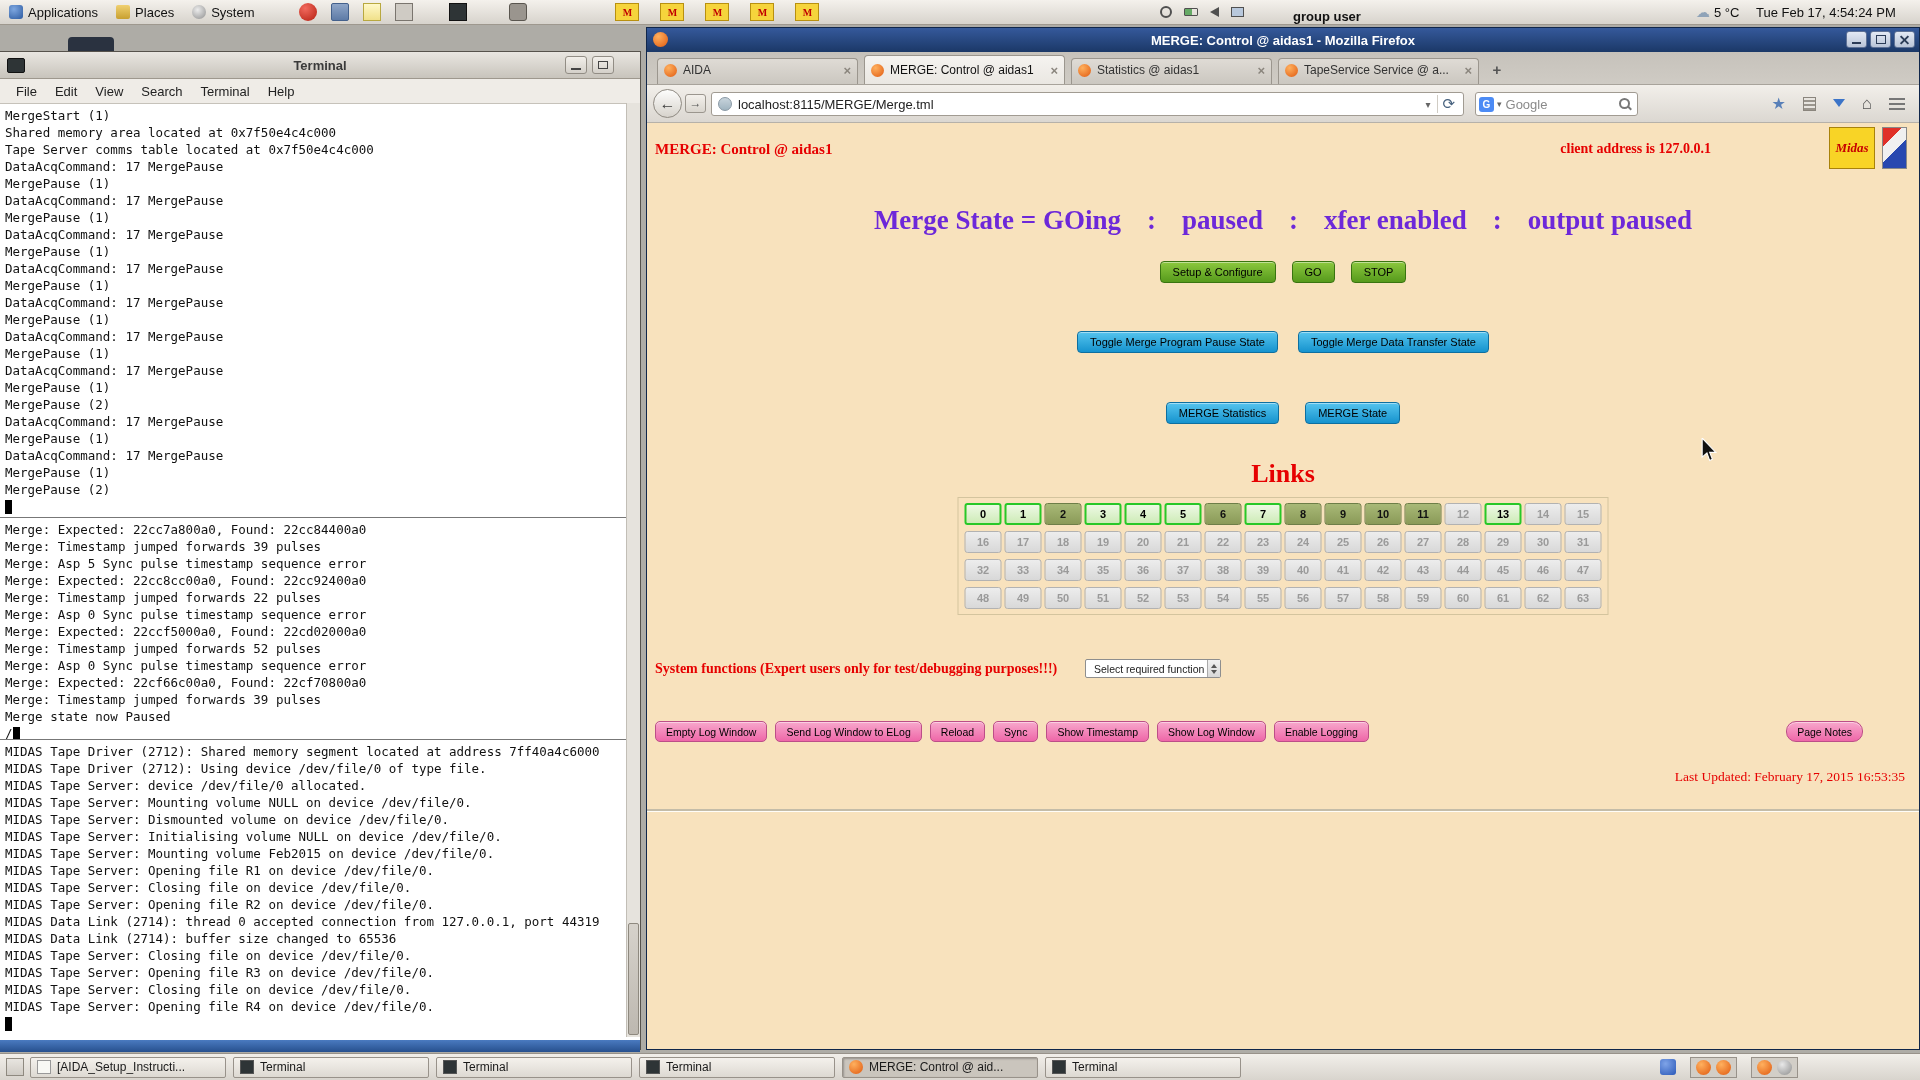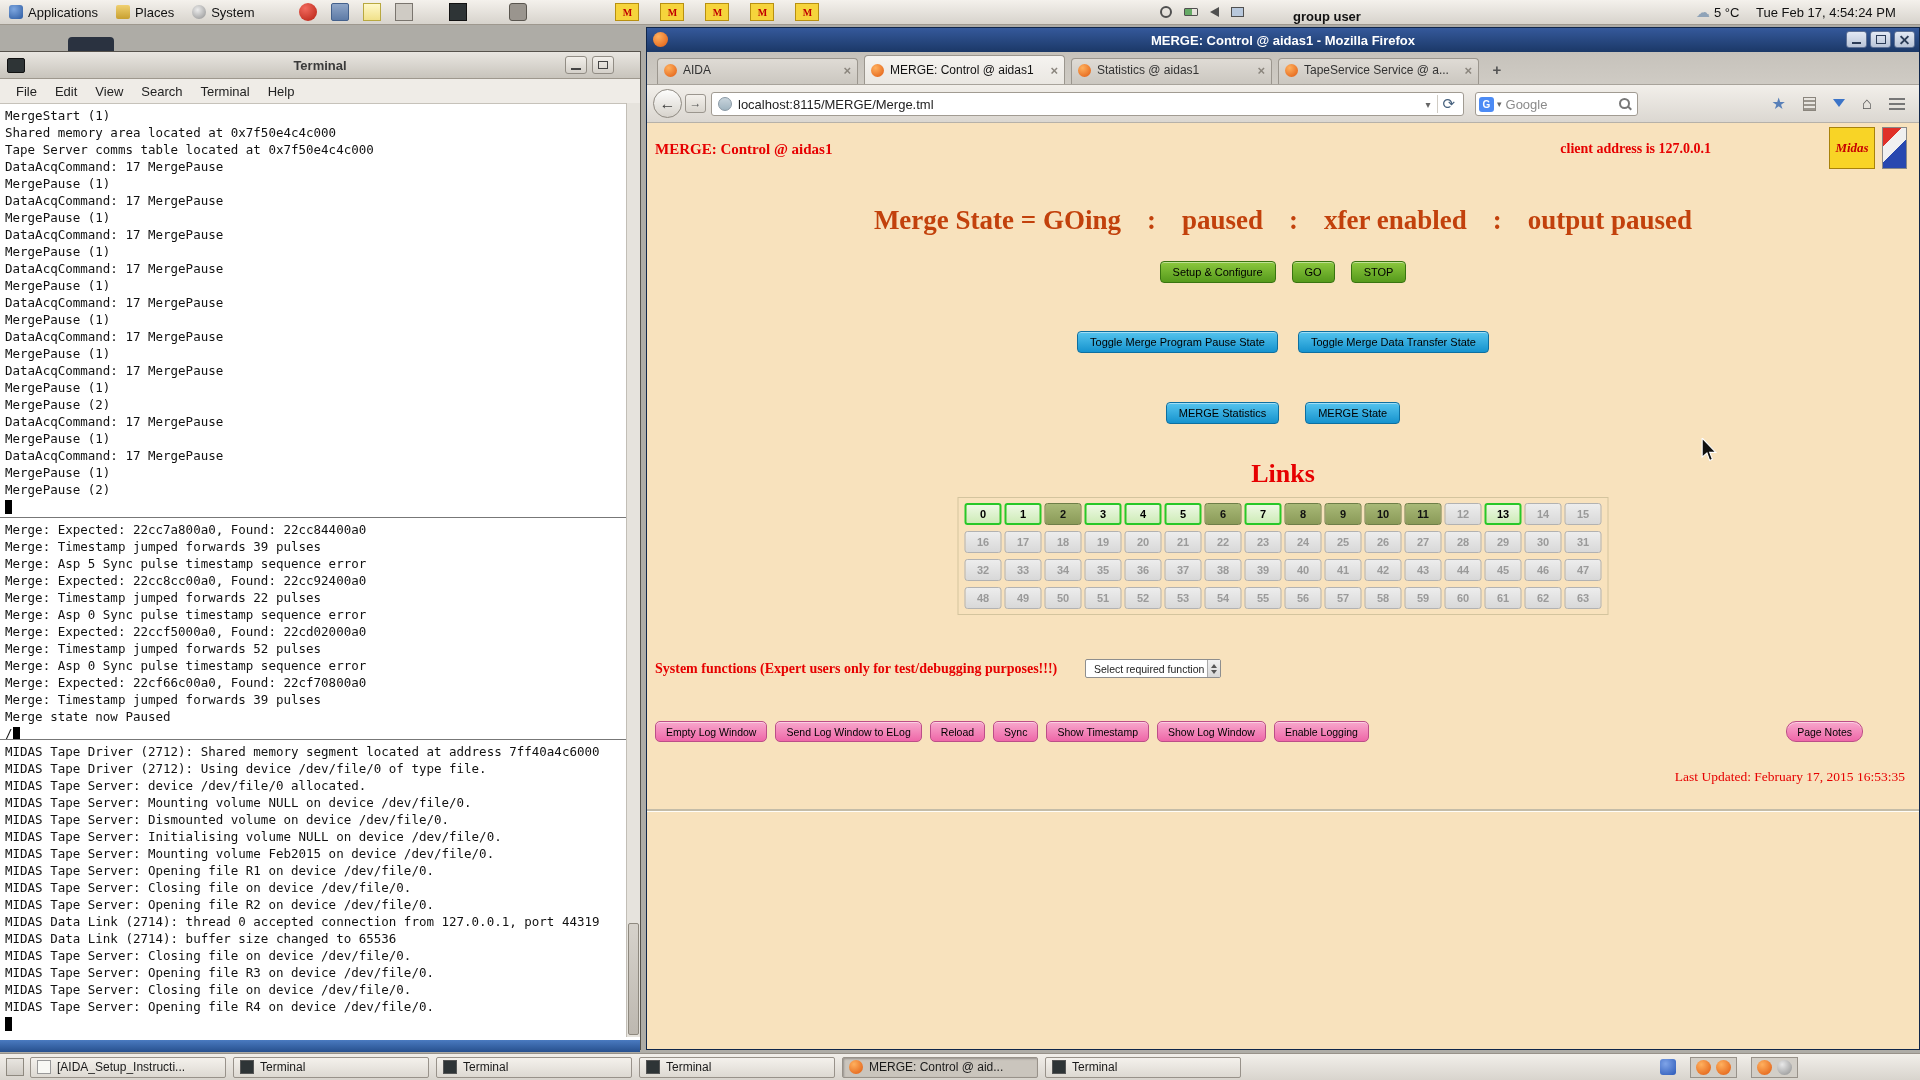--- a/index.html
+++ b/index.html
@@ -98,21 +98,21 @@
   .home-ic{color:#555;font-size:17px;line-height:20px;}
   .menu-ic{width:16px;height:13px;background:repeating-linear-gradient(to bottom,#777 0 2px,transparent 2px 5px);}
 
   
   .ff-content{position:absolute;left:0;right:0;top:95px;bottom:0;background:#F8E2BD;overflow:hidden;font-family:"Liberation Serif",serif;}
   .page-h-left{position:absolute;left:8px;top:18px;font-weight:bold;font-size:15px;color:#E60000;}
   .page-h-right{position:absolute;right:208px;top:18px;font-weight:bold;font-size:14px;color:#E60000;}
   .logos{position:absolute;right:12px;top:4px;display:flex;gap:7px;height:42px;}
   .logo-midas{width:46px;height:42px;background:#F8D426;border:1px solid #A8820A;color:#C80000;font-weight:bold;font-style:italic;font-size:13px;display:flex;align-items:center;justify-content:center;box-sizing:border-box;}
   .logo-exp{width:25px;height:42px;background:linear-gradient(135deg,#E03028 0 30%,#F0F0F0 30% 55%,#2848B0 55% 100%);border:1px solid #888;box-sizing:border-box;}
-  .merge-state{position:absolute;left:0;right:0;top:82px;text-align:center;font-weight:bold;font-size:27px;color:#c2410c;}
+  .merge-state{position:absolute;left:0;right:0;top:82px;text-align:center;font-weight:bold;font-size:27px;color:#6d28d9;}
   .ms-colon{margin:0 26px;}
   .row-center{position:absolute;left:0;right:0;display:flex;justify-content:center;gap:16px;}
   #ctrl-row{top:138px;}
   #toggle-row{top:208px;gap:20px;}
   #stat-row{top:279px;gap:26px;}
   .btn{box-sizing:border-box;display:inline-flex;align-items:center;justify-content:center;font-family:"Liberation Sans",sans-serif;font-size:11px;color:#000;border-radius:4px;height:22px;padding:0 12px;box-shadow:inset 0 1px 0 rgba(255,255,255,.45);white-space:nowrap;}
   .btn-green{background:linear-gradient(#8CC83E,#569A1C);border:1px solid #397410;}
   .btn-blue{background:linear-gradient(#55C4EE,#1693CE);border:1px solid #0E6FA0;}
   .btn-pink{background:linear-gradient(#F8A8CC,#EE67A8);border:1px solid #BC4E88;border-radius:5px;height:21px;font-size:10.5px;padding:0 10px;}
   #links-title{position:absolute;left:0;right:0;top:336px;text-align:center;font-weight:bold;font-size:26px;color:#E60000;}

